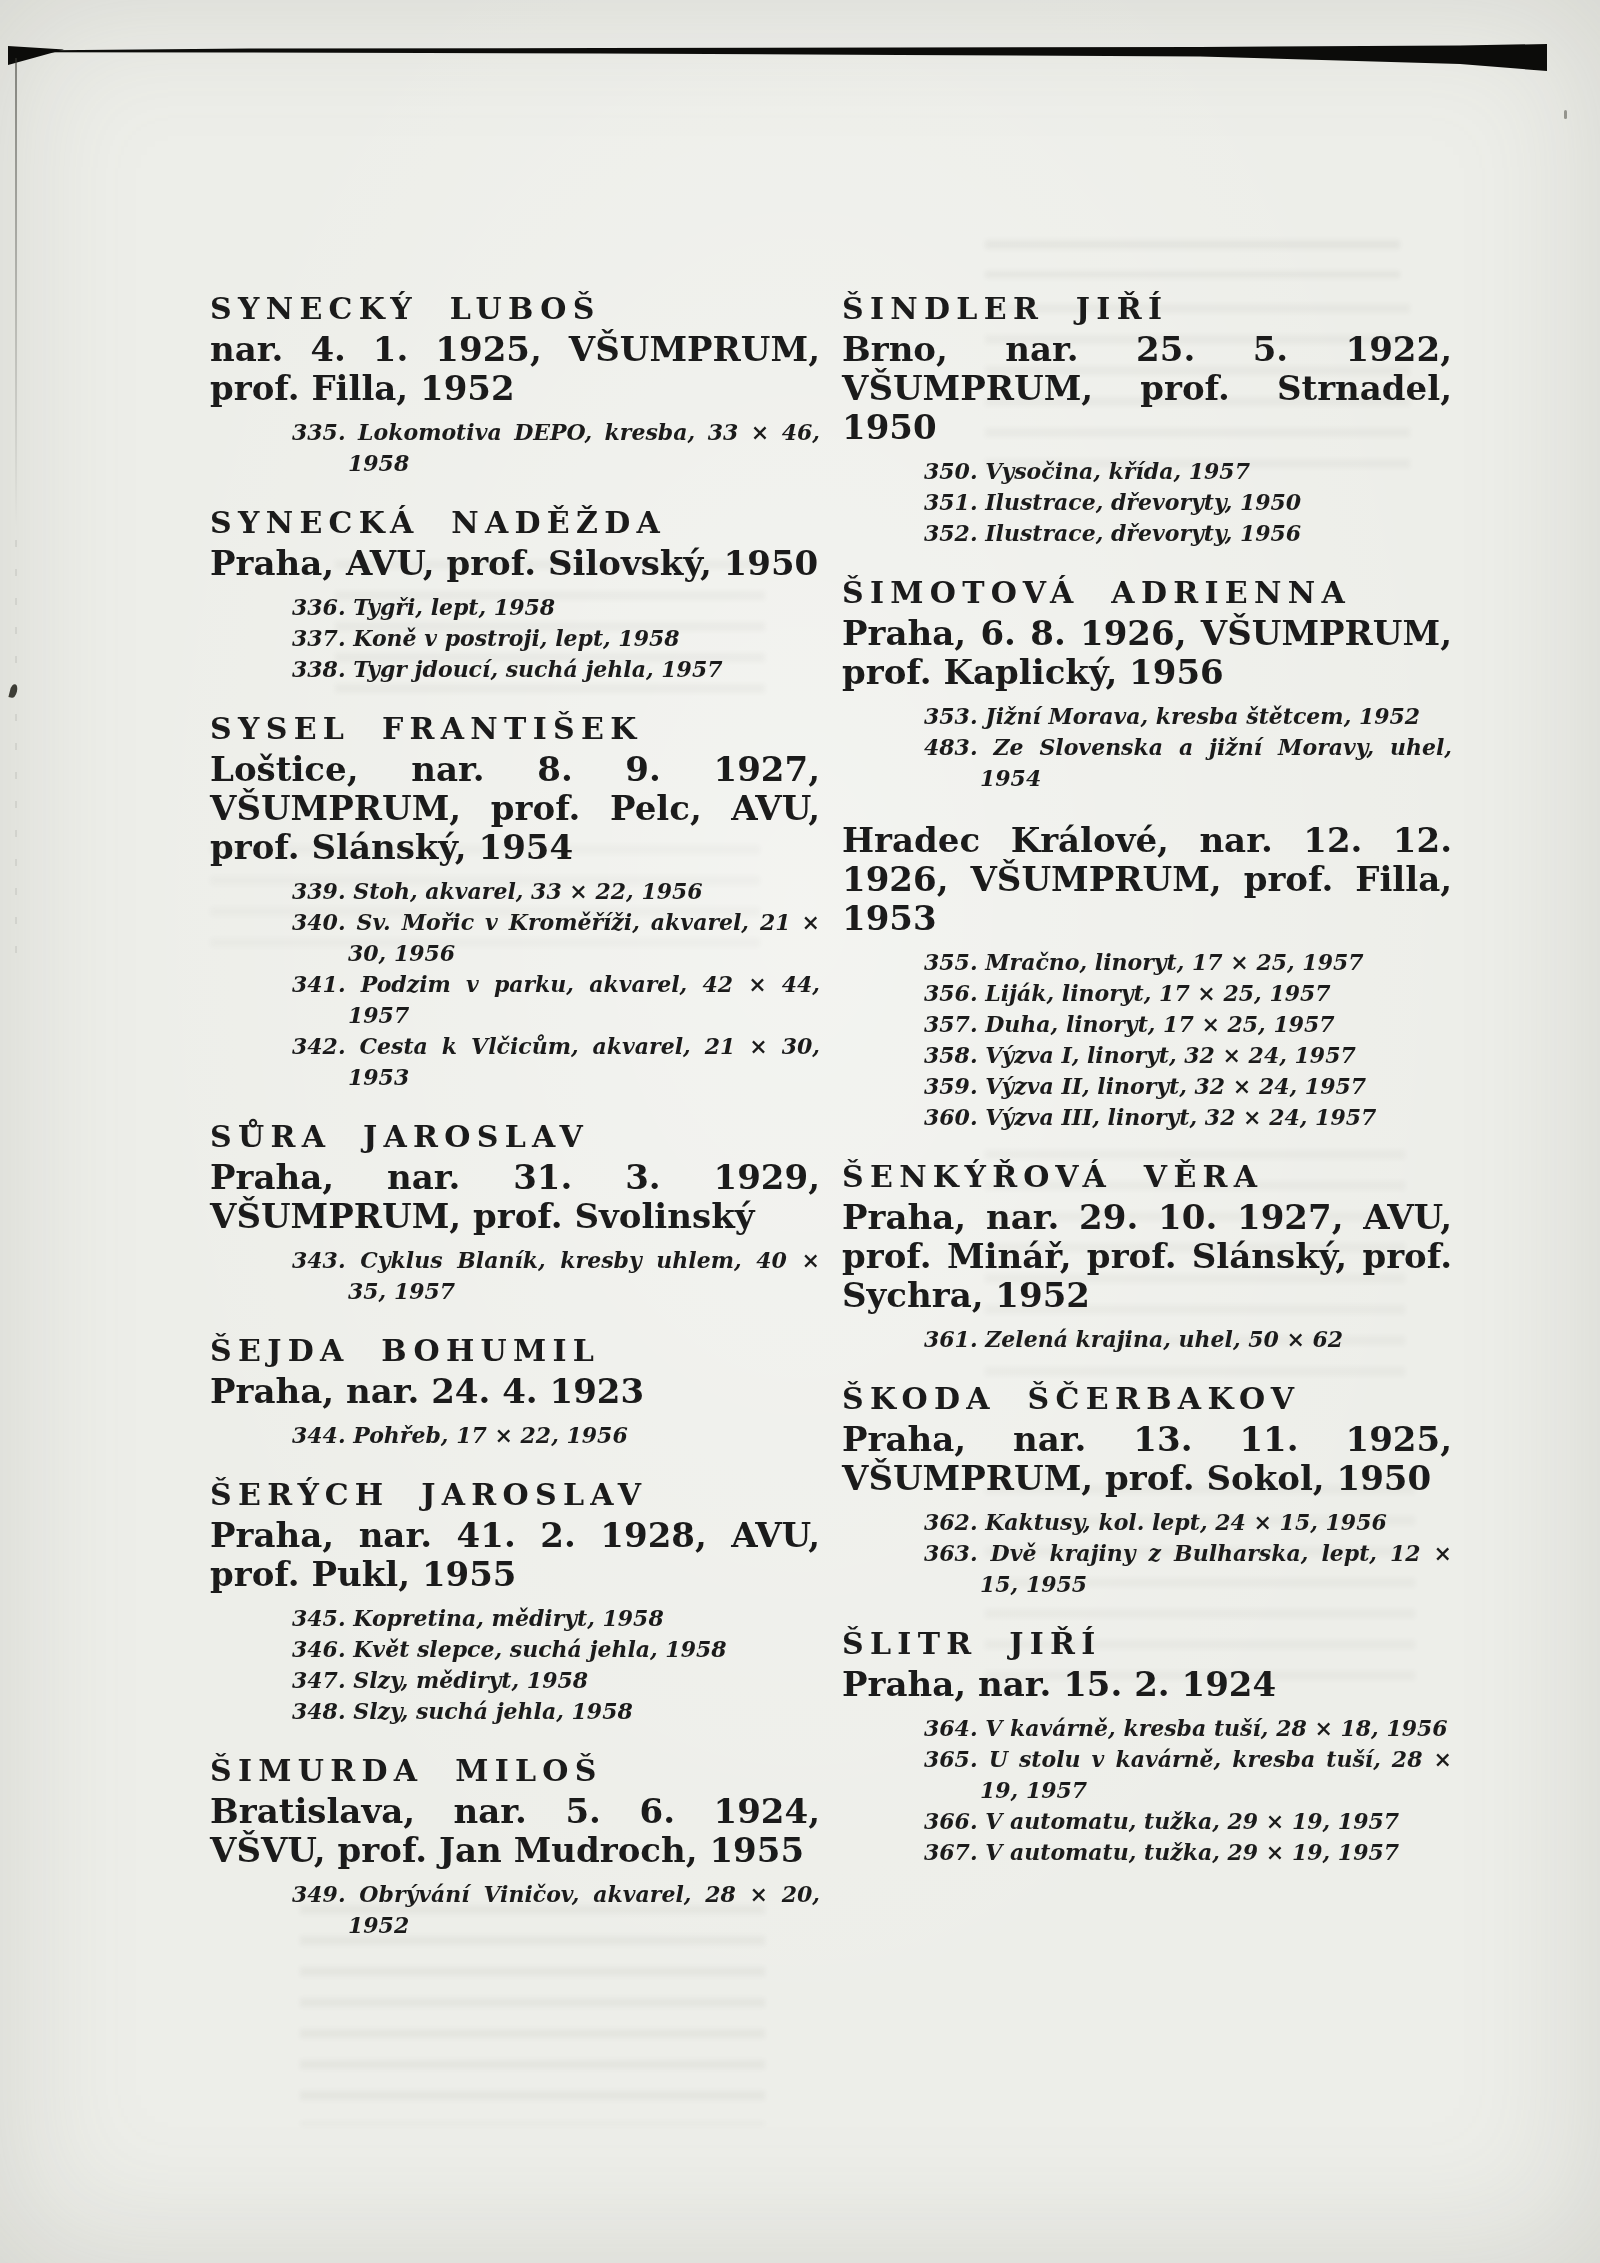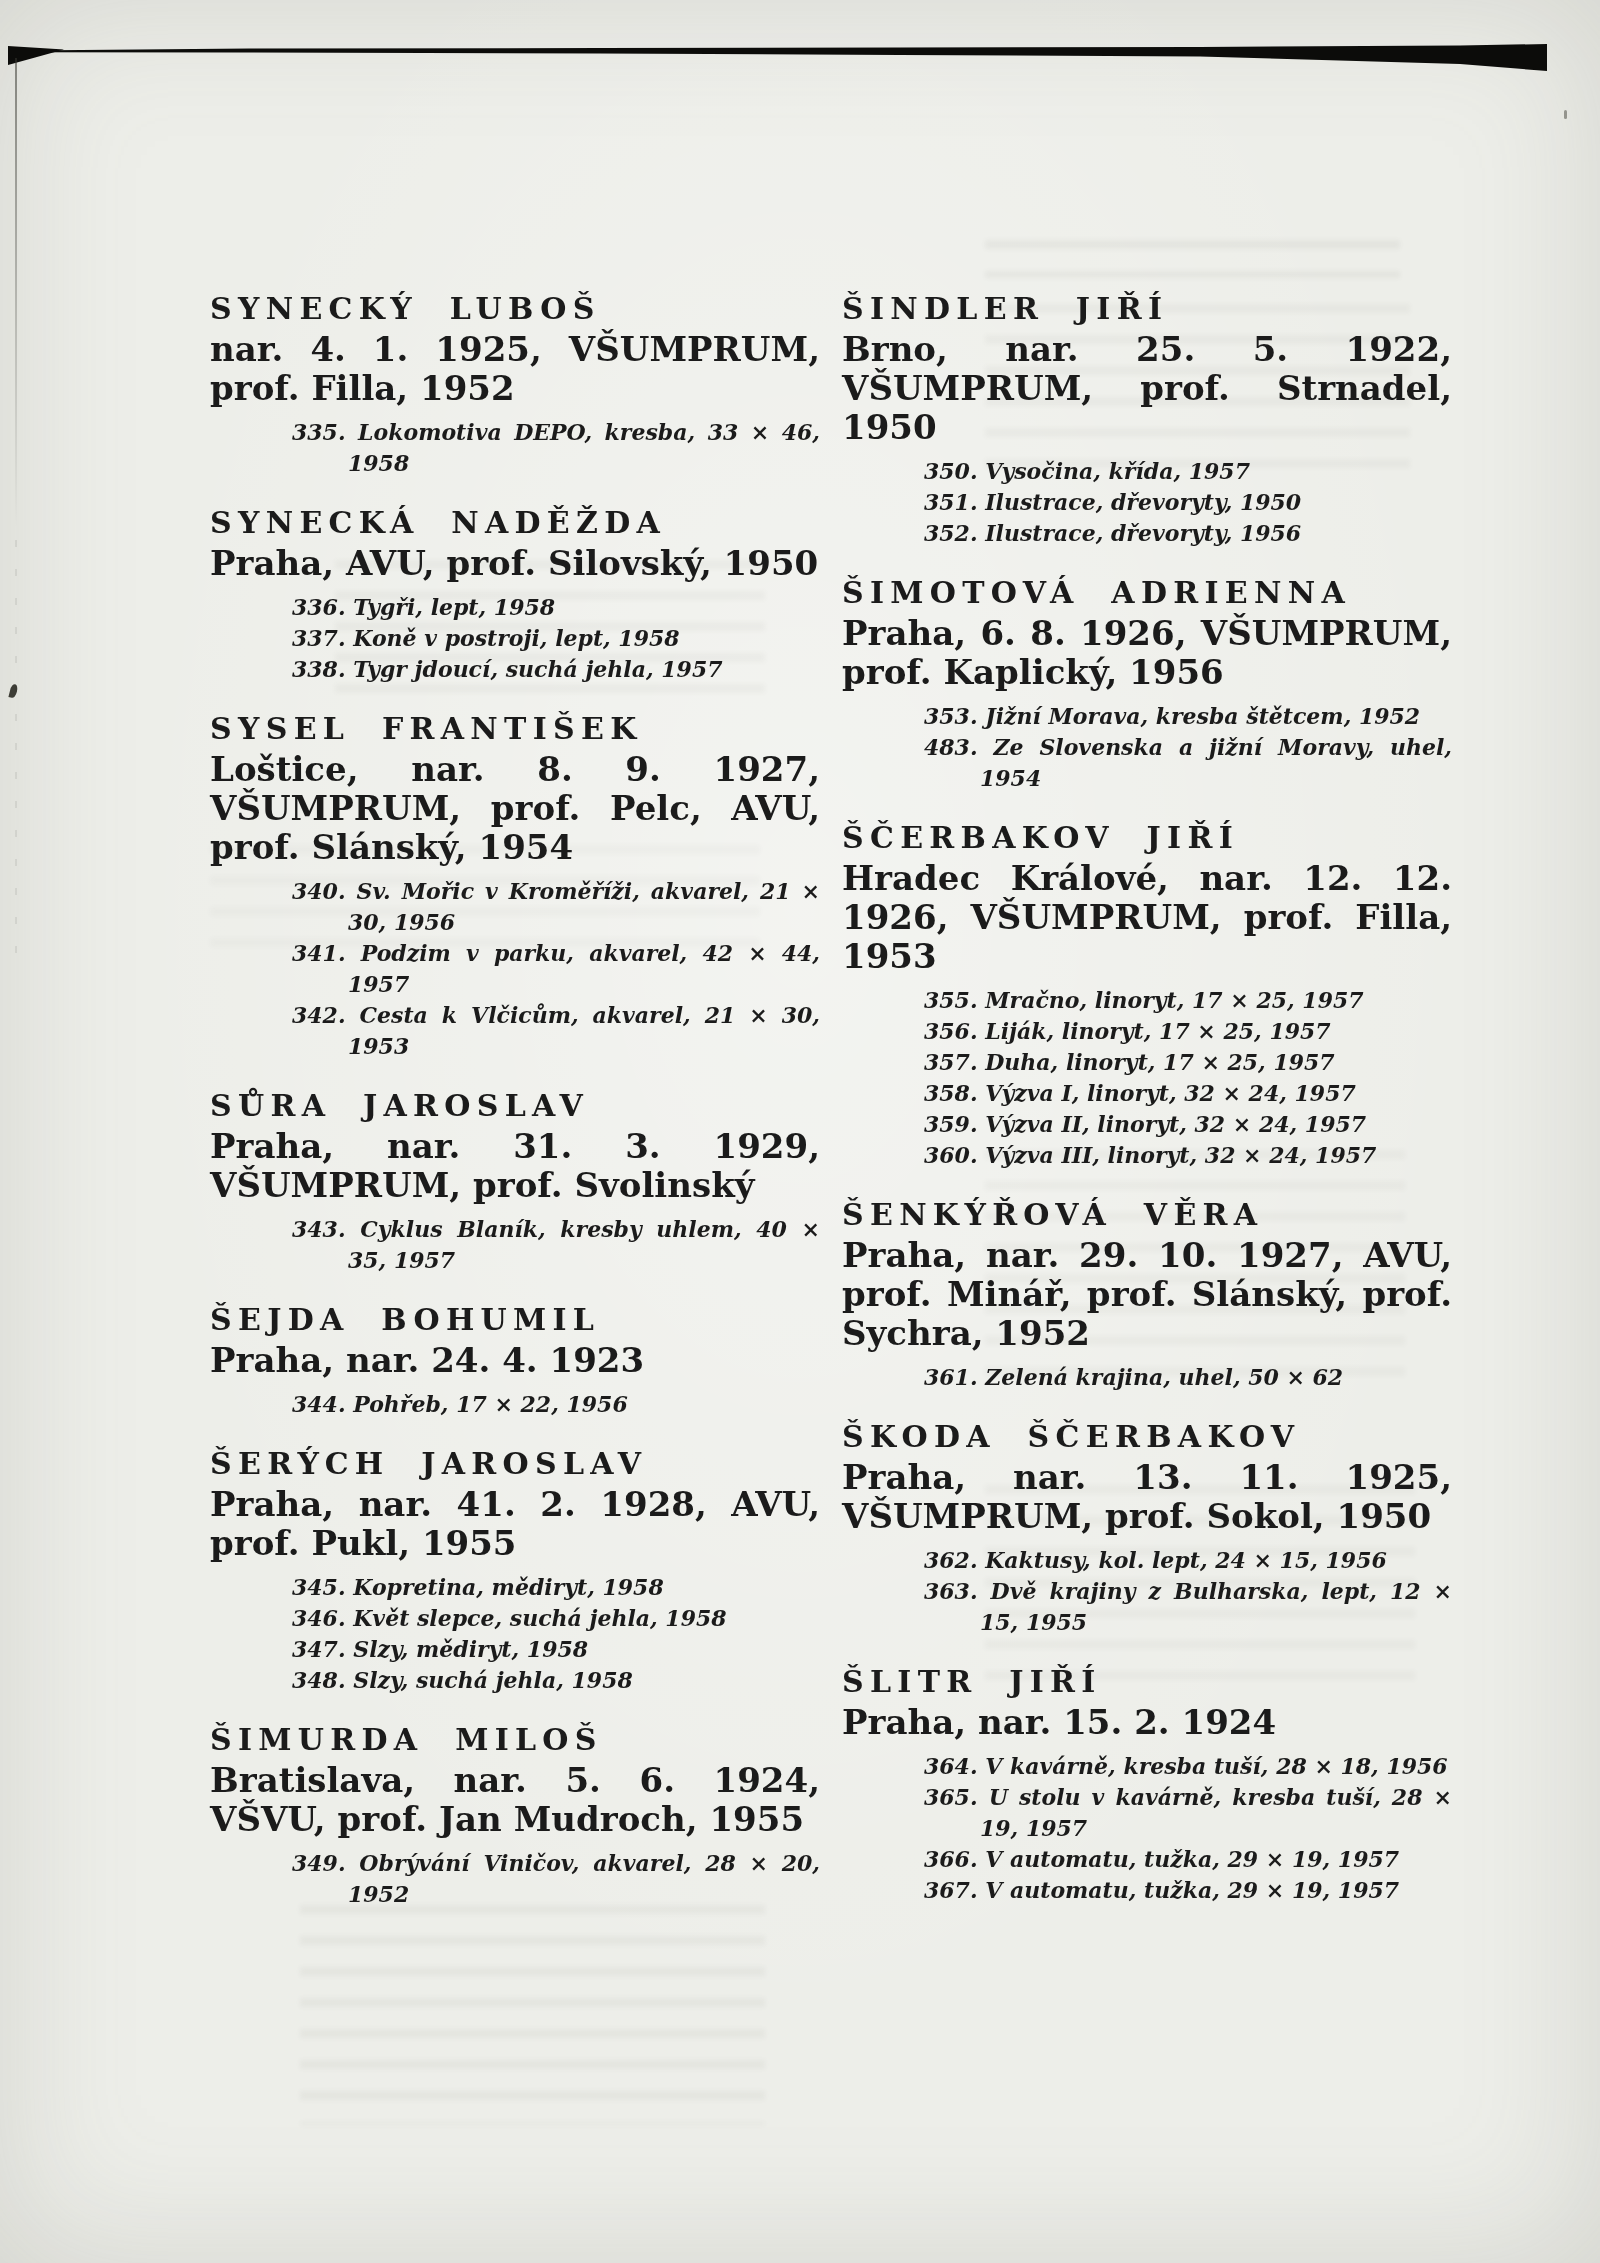--- a/index.html
+++ b/index.html
@@ -153,20 +153,21 @@
           <li>336. Tygři, lept, 1958</li>
           <li>337. Koně v postroji, lept, 1958</li>
           <li>338. Tygr jdoucí, suchá jehla, 1957</li>
         </ul>
       </section>
 
       <section class="entry">
         <h2 class="name">SYSEL FRANTIŠEK</h2>
         <p class="bio">Loštice, nar. 8. 9. 1927, VŠUMPRUM, prof. Pelc, AVU, prof. Slánský, 1954</p>
         <ul class="works">
+          <li>339. Stoh, akvarel, 33 × 22, 1956</li>
           <li>340. Sv. Mořic v Kroměříži, akvarel, 21 × 30, 1956</li>
           <li>341. Podzim v parku, akvarel, 42 × 44, 1957</li>
           <li>342. Cesta k Vlčicům, akvarel, 21 × 30, 1953</li>
         </ul>
       </section>
 
       <section class="entry">
         <h2 class="name">SŮRA JAROSLAV</h2>
         <p class="bio">Praha, nar. 31. 3. 1929, VŠUMPRUM, prof. Svolinský</p>
         <ul class="works">
@@ -218,21 +219,20 @@
       <section class="entry">
         <h2 class="name">ŠIMOTOVÁ ADRIENNA</h2>
         <p class="bio">Praha, 6. 8. 1926, VŠUMPRUM, prof. Kaplický, 1956</p>
         <ul class="works">
           <li>353. Jižní Morava, kresba štětcem, 1952</li>
           <li>483. Ze Slovenska a jižní Moravy, uhel, 1954</li>
         </ul>
       </section>
 
       <section class="entry">
-        <h2 class="name">ŠČERBAKOV JIŘÍ</h2>
         <p class="bio">Hradec Králové, nar. 12. 12. 1926, VŠUMPRUM, prof. Filla, 1953</p>
         <ul class="works">
           <li>355. Mračno, linoryt, 17 × 25, 1957</li>
           <li>356. Liják, linoryt, 17 × 25, 1957</li>
           <li>357. Duha, linoryt, 17 × 25, 1957</li>
           <li>358. Výzva I, linoryt, 32 × 24, 1957</li>
           <li>359. Výzva II, linoryt, 32 × 24, 1957</li>
           <li>360. Výzva III, linoryt, 32 × 24, 1957</li>
         </ul>
       </section>

